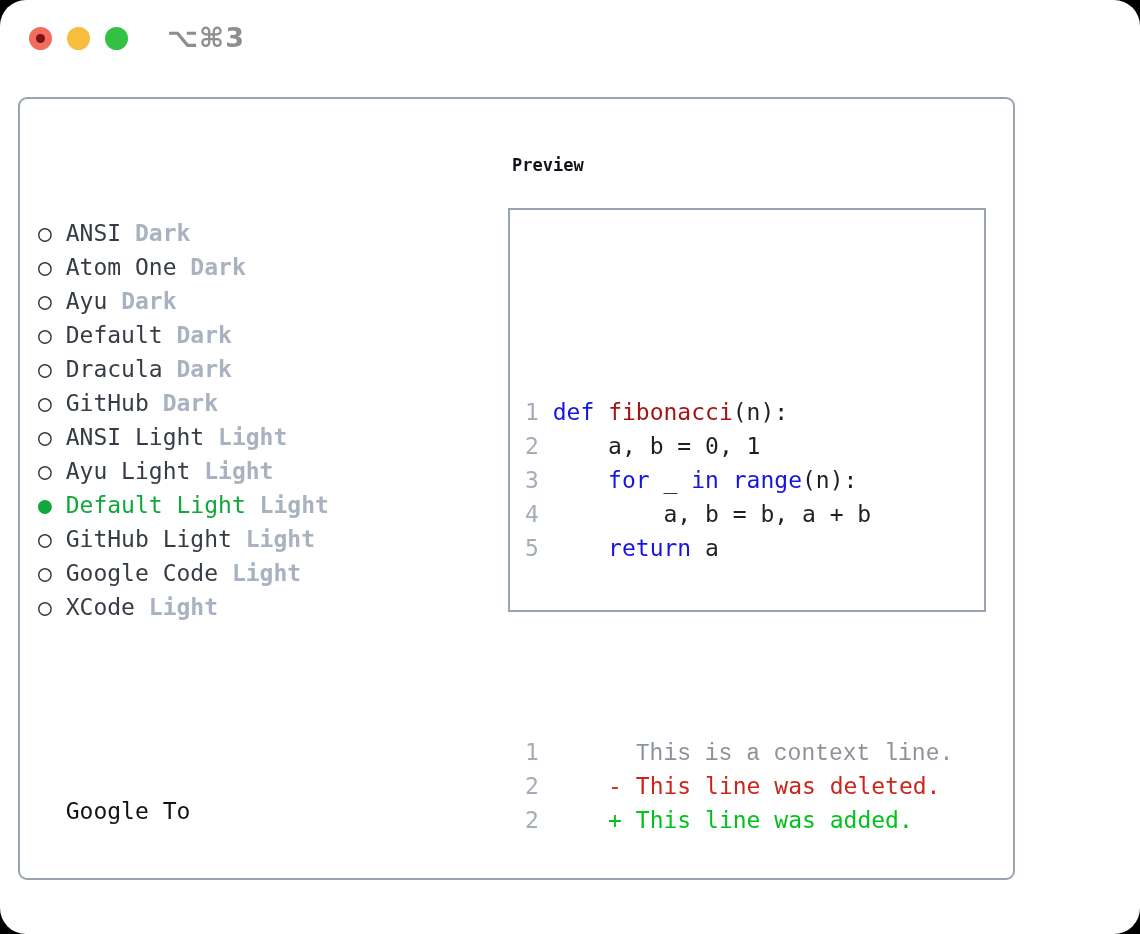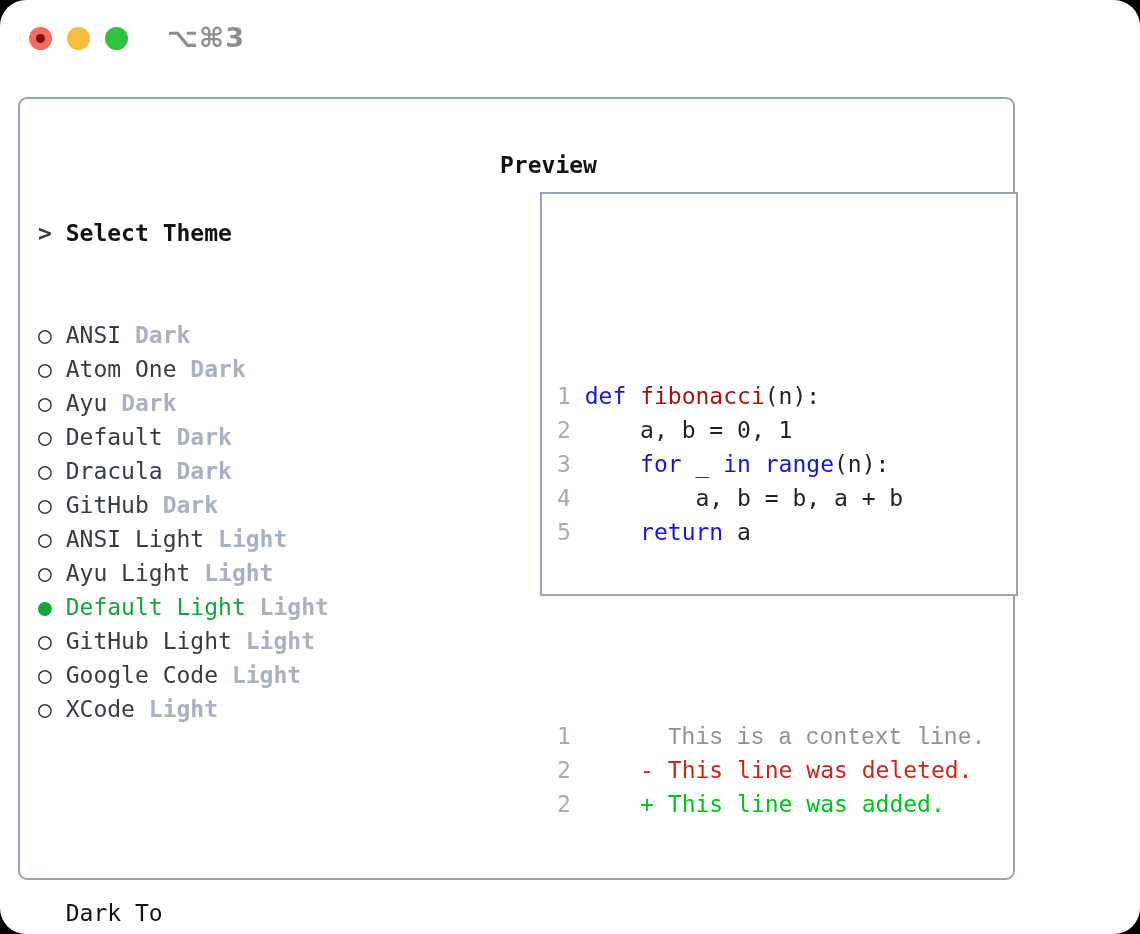--- a/index.html
+++ b/index.html
@@ -36,26 +36,26 @@
   }
   .row{white-space:pre;}
   .row .name{color:#363c45;}
   .row .variant{color:#a9b2c0;font-weight:bold;}
   .row .marker{color:#363c45;}
   .row.selected .name,.row.selected .marker{color:#12a63e;}
   .hdr{font-weight:bold;color:#0f1216;}
   .subhdr{color:#0f1216;}
   
   .preview-title{
-    position:absolute;left:500px;top:148px;
-    font-size:23px;line-height:34px;font-weight:bold;color:#0f1216;
+    position:absolute;left:512px;top:148px;
+    font-size:17px;line-height:34px;font-weight:bold;color:#0f1216;
   }
   .preview-box{
-    position:absolute;left:508px;top:192px;width:474px;height:400px;
-    border:2px solid #9aa3b0;background:#fff;margin-left:32px;
+    position:absolute;left:508px;top:208px;width:474px;height:400px;
+    border:2px solid #9aa3b0;background:#fff;
   }
   .codeblock{
     position:absolute;left:15px;top:15px;
     font-size:23px;line-height:34px;white-space:pre;color:#1d2025;
   }
   .cline,.dline,.blank{white-space:pre;height:34px;}
   .lineno{color:#a4adb8;}
   .kw{color:#1515e0;}
   .fn{color:#a31515;}
   .plain{color:#1d2025;}
@@ -73,24 +73,23 @@
       <div class="unsaved-dot"></div>
     </div>
     <div class="traffic yellow"></div>
     <div class="traffic green"></div>
     <div class="shortcut">⌥⌘3</div>
   </div>
 
   <div class="main-box"></div>
 
   <div class="left-col">
-    <div class="row hdr"><span class="marker">&gt;</span> <span>Select Theme</span></div>
     <div id="theme-list"><div class="row theme-row"><span class="marker">○</span> <span class="name">ANSI</span> <span class="variant">Dark</span></div><div class="row theme-row"><span class="marker">○</span> <span class="name">Atom One</span> <span class="variant">Dark</span></div><div class="row theme-row"><span class="marker">○</span> <span class="name">Ayu</span> <span class="variant">Dark</span></div><div class="row theme-row"><span class="marker">○</span> <span class="name">Default</span> <span class="variant">Dark</span></div><div class="row theme-row"><span class="marker">○</span> <span class="name">Dracula</span> <span class="variant">Dark</span></div><div class="row theme-row"><span class="marker">○</span> <span class="name">GitHub</span> <span class="variant">Dark</span></div><div class="row theme-row"><span class="marker">○</span> <span class="name">ANSI Light</span> <span class="variant">Light</span></div><div class="row theme-row"><span class="marker">○</span> <span class="name">Ayu Light</span> <span class="variant">Light</span></div><div class="row theme-row selected"><span class="marker">●</span> <span class="name">Default Light</span> <span class="variant">Light</span></div><div class="row theme-row"><span class="marker">○</span> <span class="name">GitHub Light</span> <span class="variant">Light</span></div><div class="row theme-row"><span class="marker">○</span> <span class="name">Google Code</span> <span class="variant">Light</span></div><div class="row theme-row"><span class="marker">○</span> <span class="name">XCode</span> <span class="variant">Light</span></div></div>
     <div class="row blank"> </div>
-    <div class="row subhdr"><span class="marker"> </span> <span>Dark To</span></div>
+    <div class="row subhdr"><span class="marker"> </span> <span>Google To</span></div>
     
     
     
     
   </div>
 
   <div class="preview-title">Preview</div>
 
   <div class="preview-box">
     <div class="codeblock">

